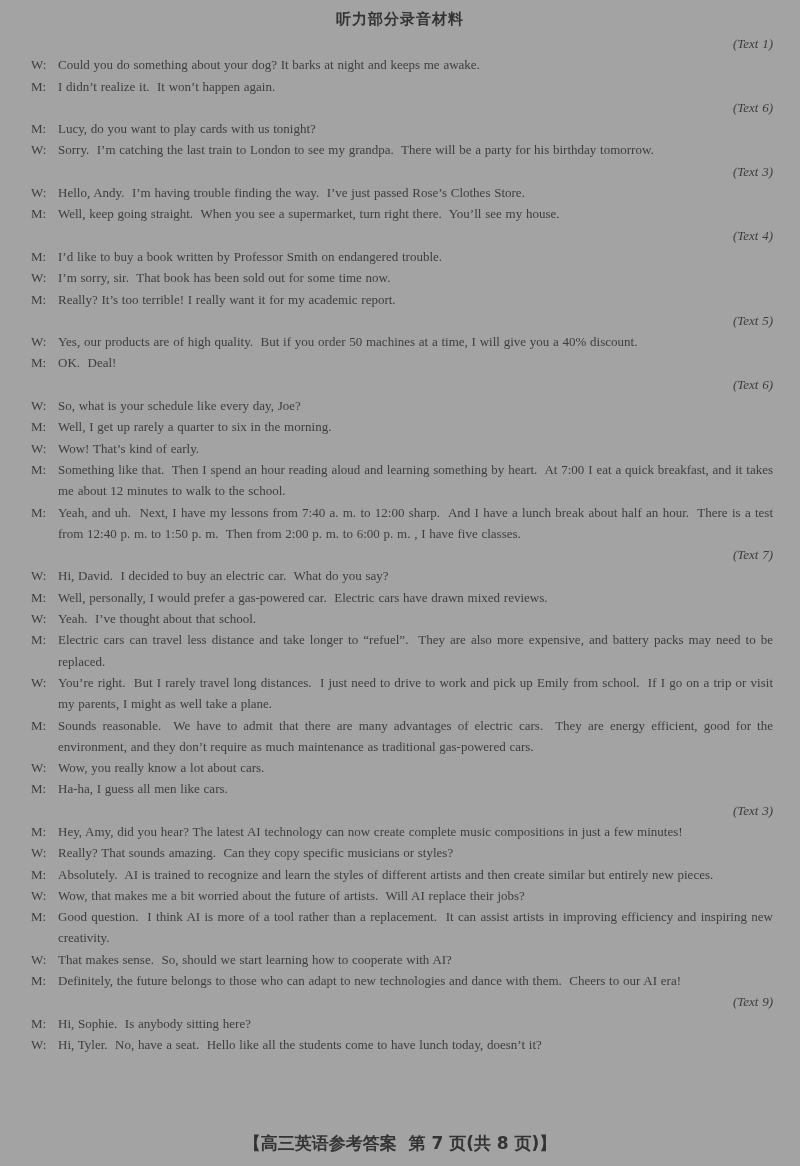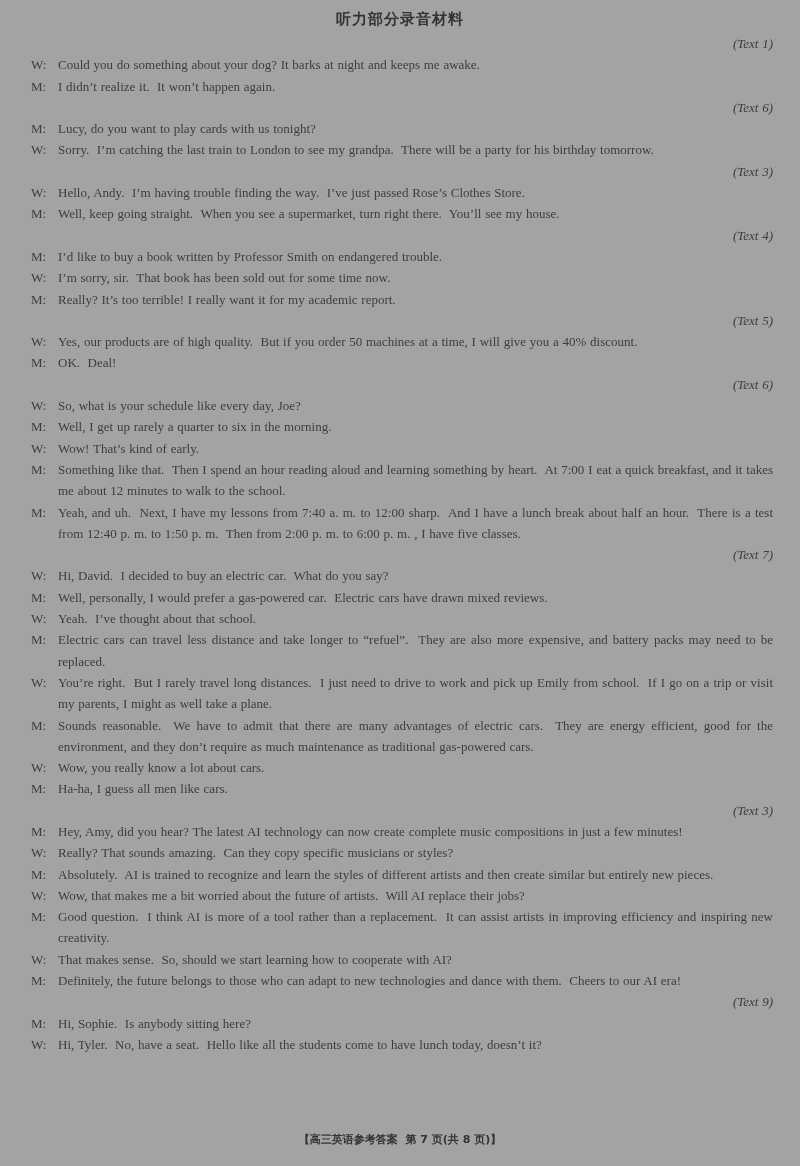--- a/index.html
+++ b/index.html
@@ -40,21 +40,21 @@
     display: inline-block;
     width: 27px;
     margin-left: -27px;
   }
   .utterance { white-space: pre-wrap; margin-top: 32px; }
   .page-footer {
     position: absolute; top: 1132px; left: 0; width: 100%;
     text-align: center;
     font-family: "DejaVu Sans", "Liberation Sans", sans-serif;
     font-weight: 700;
-    font-size: 11px;
+    font-size: 17px;
     color: #333333;
     white-space: pre;
   }
 </style>
 </head>
 <body>
 
 <div class="page">
   <div class="doc-title">听力部分录音材料</div>
 

